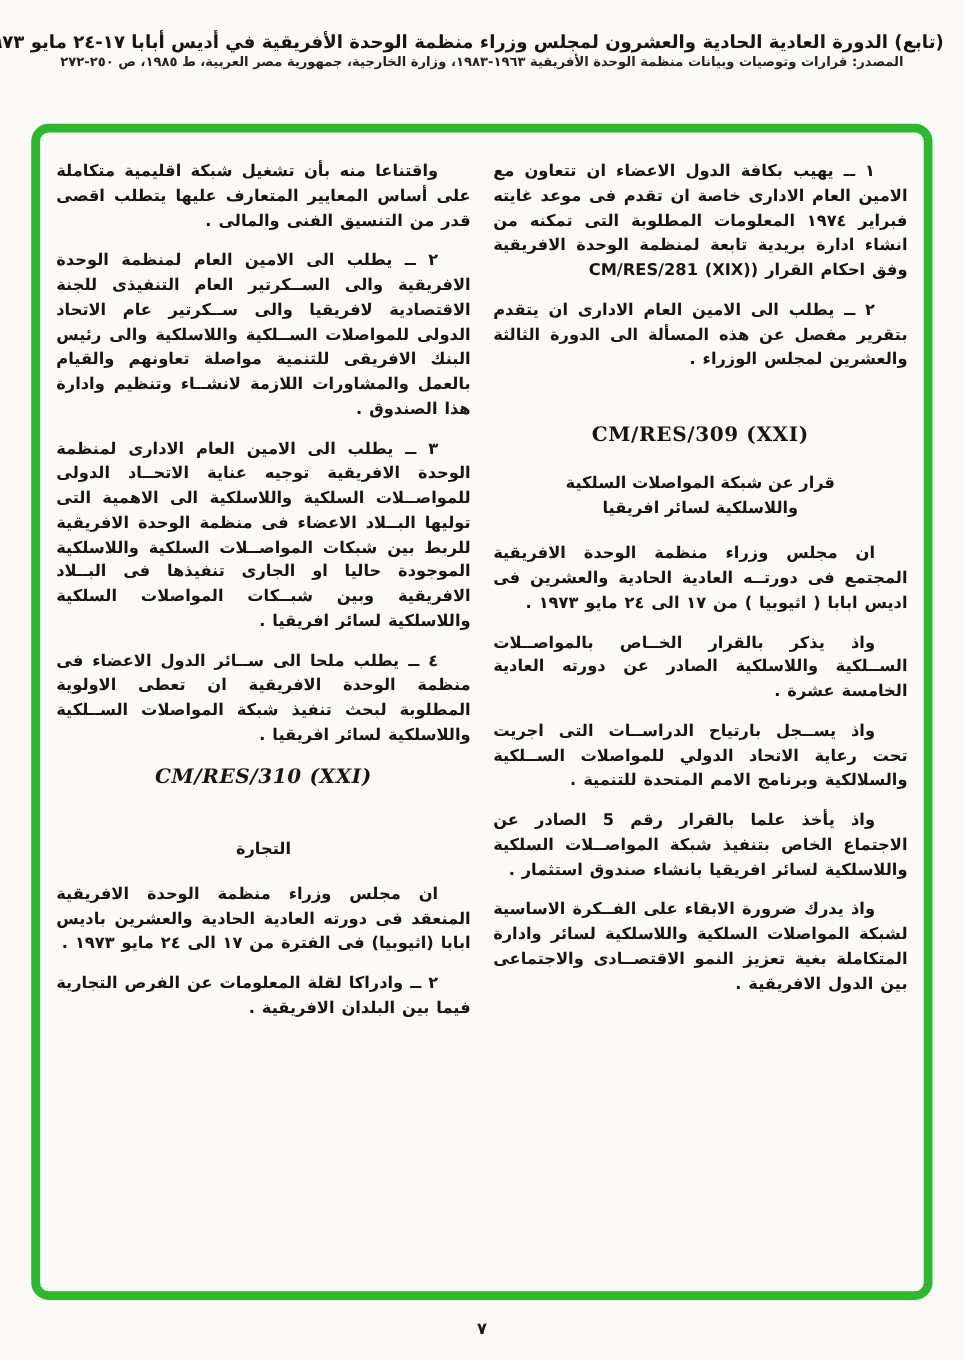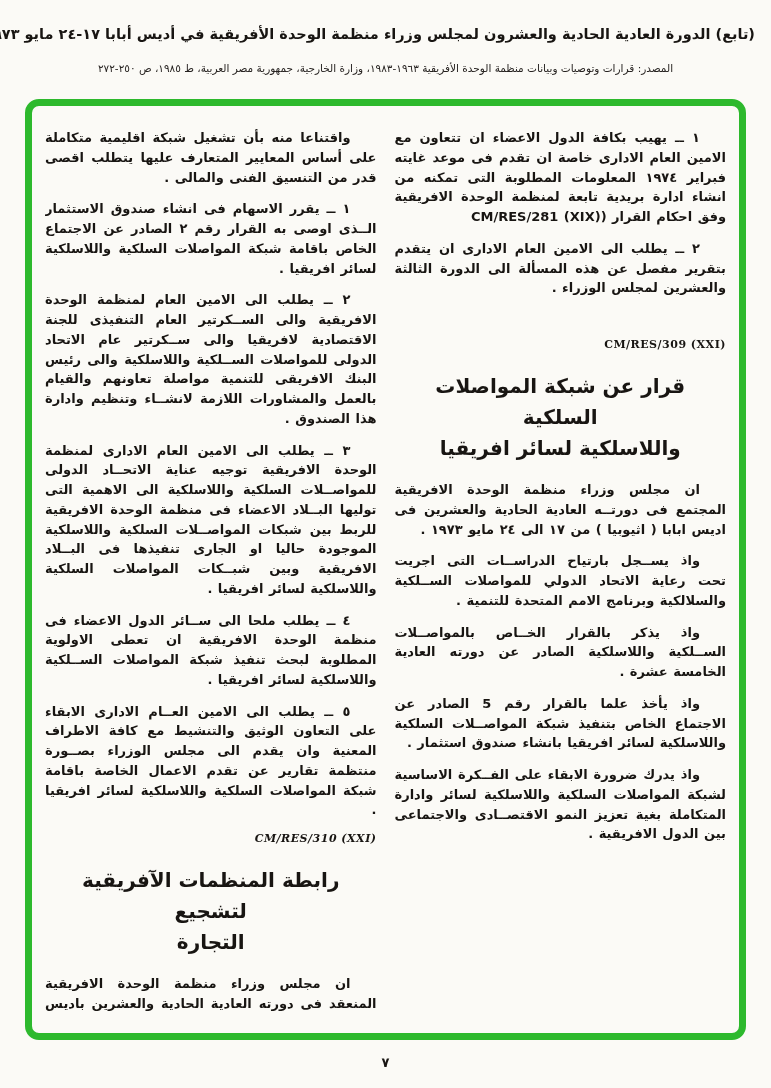--- a/index.html
+++ b/index.html
@@ -14,22 +14,22 @@
   
   .header {
     position:absolute; top:26px; left:16px; right:16px;
     direction:rtl; text-align:center;
   }
   .header-line1 {
     font-size:14.5px; font-weight:700; letter-spacing:0;
     white-space:nowrap;
   }
   .header-line2 {
-    margin-top:20px;
-    font-size:10.5px; font-weight:400; color:#262220;
+    margin-top:2px;
+    font-size:10.5px; font-weight:700; color:#262220;
     white-space:nowrap;
   }
   
   .frame {
     position:absolute; left:25px; top:99px;
     width:721px; height:941px;
     border:7px solid #2db92d;
     border-radius:14px;
     background:transparent;
   }
@@ -47,29 +47,29 @@
   }
   
   .para {
     font-size:13px; line-height:1.52; font-weight:700;
     text-align:justify;
     text-indent:26px;
     margin-bottom:12px;
     word-spacing:1px;
   }
   .code {
-    direction:ltr; text-align:right;
+    direction:ltr; text-align:center;
     font-family:"DejaVu Serif", serif;
-    font-size:11px; font-weight:700; letter-spacing:.5px;
+    font-size:16px; font-weight:700; letter-spacing:.5px;
     margin:0 0 20px 0;
   }
   .gap-lg { margin-top:40px; }
   .gap-md { margin-top:12px;font-style:italic; }
   .col-title {
-    text-align:center; font-weight:700; font-size:20px;
+    text-align:center; font-weight:700; font-size:13px;
     line-height:1.55; text-indent:0;
     margin-bottom:16px;
   }
   
   .footer {
     position:absolute; left:0; right:0; top:1052px;
     text-align:center;
   }
   .page-number { font-size:13px; font-weight:700; }
 </style>
@@ -86,36 +86,34 @@
 
     <div class="col">
       <p class="para">١ ــ يهيب بكافة الدول الاعضاء ان تتعاون مع الامين العام الادارى خاصة ان تقدم فى موعد غايته فبراير ١٩٧٤ المعلومات المطلوبة التى تمكنه من انشاء ادارة بريدية تابعة لمنظمة الوحدة الافريقية وفق احكام القرار (CM/RES/281 (XIX)</p>
       <p class="para">٢ ــ يطلب الى الامين العام الادارى ان يتقدم بتقرير مفصل عن هذه المسألة الى الدورة الثالثة والعشرين لمجلس الوزراء .</p>
       <div class="code gap-lg">CM/RES/309 (XXI)</div>
       <div class="col-title">
         <span>قرار عن شبكة المواصلات السلكية</span><br>
         <span>واللاسلكية لسائر افريقيا</span>
       </div>
       <p class="para">ان مجلس وزراء منظمة الوحدة الافريقية المجتمع فى دورتــه العادية الحادية والعشرين فى اديس ابابا ( اثيوبيا ) من ١٧ الى ٢٤ مايو ١٩٧٣ .</p>
+      <p class="para">واذ يذكر بالقرار الخــاص بالمواصــلات الســلكية واللاسلكية الصادر عن دورته العادية الخامسة عشرة .</p>
       <p class="para">واذ يســجل بارتياح الدراســات التى اجريت تحت رعاية الاتحاد الدولي للمواصلات الســلكية والسلالكية وبرنامج الامم المتحدة للتنمية .</p>
-      <p class="para">واذ يذكر بالقرار الخــاص بالمواصــلات الســلكية واللاسلكية الصادر عن دورته العادية الخامسة عشرة .</p>
       <p class="para">واذ يأخذ علما بالقرار رقم 5 الصادر عن الاجتماع الخاص بتنفيذ شبكة المواصــلات السلكية واللاسلكية لسائر افريقيا بانشاء صندوق استثمار .</p>
       <p class="para">واذ يدرك ضرورة الابقاء على الفــكرة الاساسية لشبكة المواصلات السلكية واللاسلكية لسائر وادارة المتكاملة بغية تعزيز النمو الاقتصــادى والاجتماعى بين الدول الافريقية .</p>
     </div>
 
     <div class="col">
       <p class="para">واقتناعا منه بأن تشغيل شبكة اقليمية متكاملة على أساس المعايير المتعارف عليها يتطلب اقصى قدر من التنسيق الفنى والمالى .</p>
-      <p class="para">١ ــ يقرر الاسهام فى انشاء صندوق الاستثمار الــذى اوصى به القرار رقم ٢ الصادر عن الاجتماع الخاص باقامة شبكة المواصلات السلكية واللاسلكية لسائر افريقيا .</p>
       <p class="para">٢ ــ يطلب الى الامين العام لمنظمة الوحدة الافريقية والى الســكرتير العام التنفيذى للجنة الاقتصادية لافريقيا والى ســكرتير عام الاتحاد الدولى للمواصلات الســلكية واللاسلكية والى رئيس البنك الافريقى للتنمية مواصلة تعاونهم والقيام بالعمل والمشاورات اللازمة لانشــاء وتنظيم وادارة هذا الصندوق .</p>
       <p class="para">٣ ــ يطلب الى الامين العام الادارى لمنظمة الوحدة الافريقية توجيه عناية الاتحــاد الدولى للمواصــلات السلكية واللاسلكية الى الاهمية التى توليها البــلاد الاعضاء فى منظمة الوحدة الافريقية للربط بين شبكات المواصــلات السلكية واللاسلكية الموجودة حاليا او الجارى تنفيذها فى البــلاد الافريقية وبين شبــكات المواصلات السلكية واللاسلكية لسائر افريقيا .</p>
       <p class="para">٤ ــ يطلب ملحا الى ســائر الدول الاعضاء فى منظمة الوحدة الافريقية ان تعطى الاولوية المطلوبة لبحث تنفيذ شبكة المواصلات الســلكية واللاسلكية لسائر افريقيا .</p>
-      <p class="para">٥ ــ يطلب الى الامين العــام الادارى الابقاء على التعاون الوثيق والتنشيط مع كافة الاطراف المعنية وان يقدم الى مجلس الوزراء بصــورة منتظمة تقارير عن تقدم الاعمال الخاصة باقامة شبكة المواصلات السلكية واللاسلكية لسائر افريقيا .</p>
       <div class="code gap-md">CM/RES/310 (XXI)</div>
       <div class="col-title">
-        <span>رابطة المنظمات الآفريقية لتشجيع</span><br>
+        <br>
         <span>التجارة</span>
       </div>
       <p class="para">ان مجلس وزراء منظمة الوحدة الافريقية المنعقد فى دورته العادية الحادية والعشرين باديس ابابا (اثيوبيا) فى الفترة من ١٧ الى ٢٤ مايو ١٩٧٣ .</p>
       <p class="para">٢ ــ وادراكا لقلة المعلومات عن الفرص التجارية فيما بين البلدان الافريقية .</p>
 
     </div>
 
   </div>
 </div>
 

